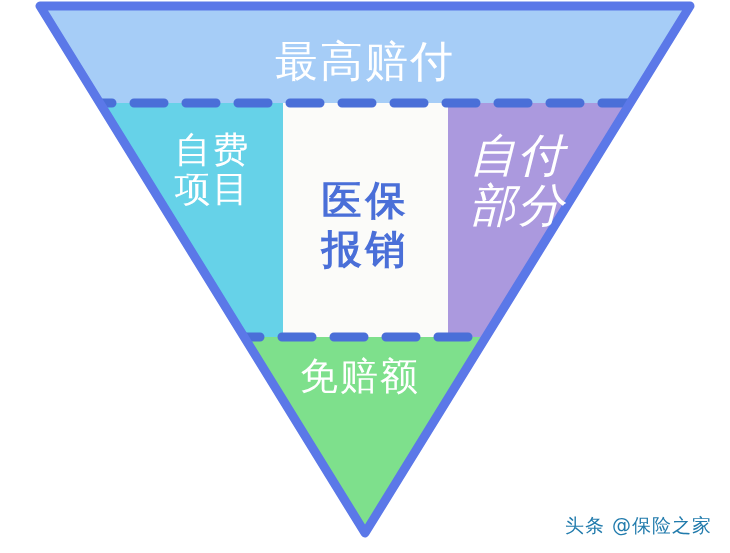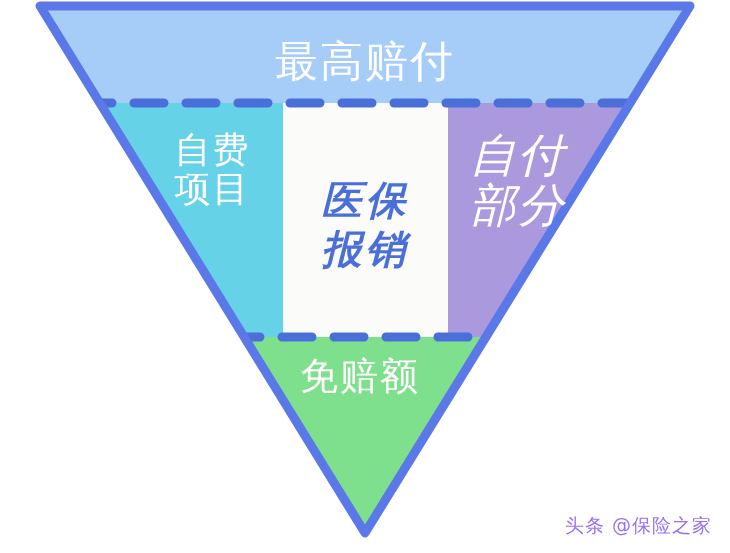--- a/index.html
+++ b/index.html
@@ -62,21 +62,20 @@
   #label-insurance-reimbursement {
     left: 283px;
     top: 176px;
     width: 165px;
     text-align: center;
     font-size: 40px;
     font-weight: bold;
     color: #4a6fd8;
     letter-spacing: 4px;
     line-height: 1.22;
-    font-style: italic;
   }
 
   #label-out-of-pocket {
     left: 455px;
     top: 131px;
     width: 125px;
     text-align: center;
     font-size: 46px;
     font-style: italic;
   }
@@ -87,21 +86,21 @@
     width: 720px;
     text-align: center;
     font-size: 38px;
   }
 
   #watermark {
     position: absolute;
     right: 18px;
     bottom: 14px;
     font-size: 19px;
-    color: #8b5cf6;
+    color: #0369a1;
     letter-spacing: 1px;
     opacity: 0.88;
   }
 </style>
 </head>
 <body>
 
 <div id="diagram-root">
 
   <svg id="funnel-svg" viewBox="0 0 730 553" xmlns="http://www.w3.org/2000/svg">

